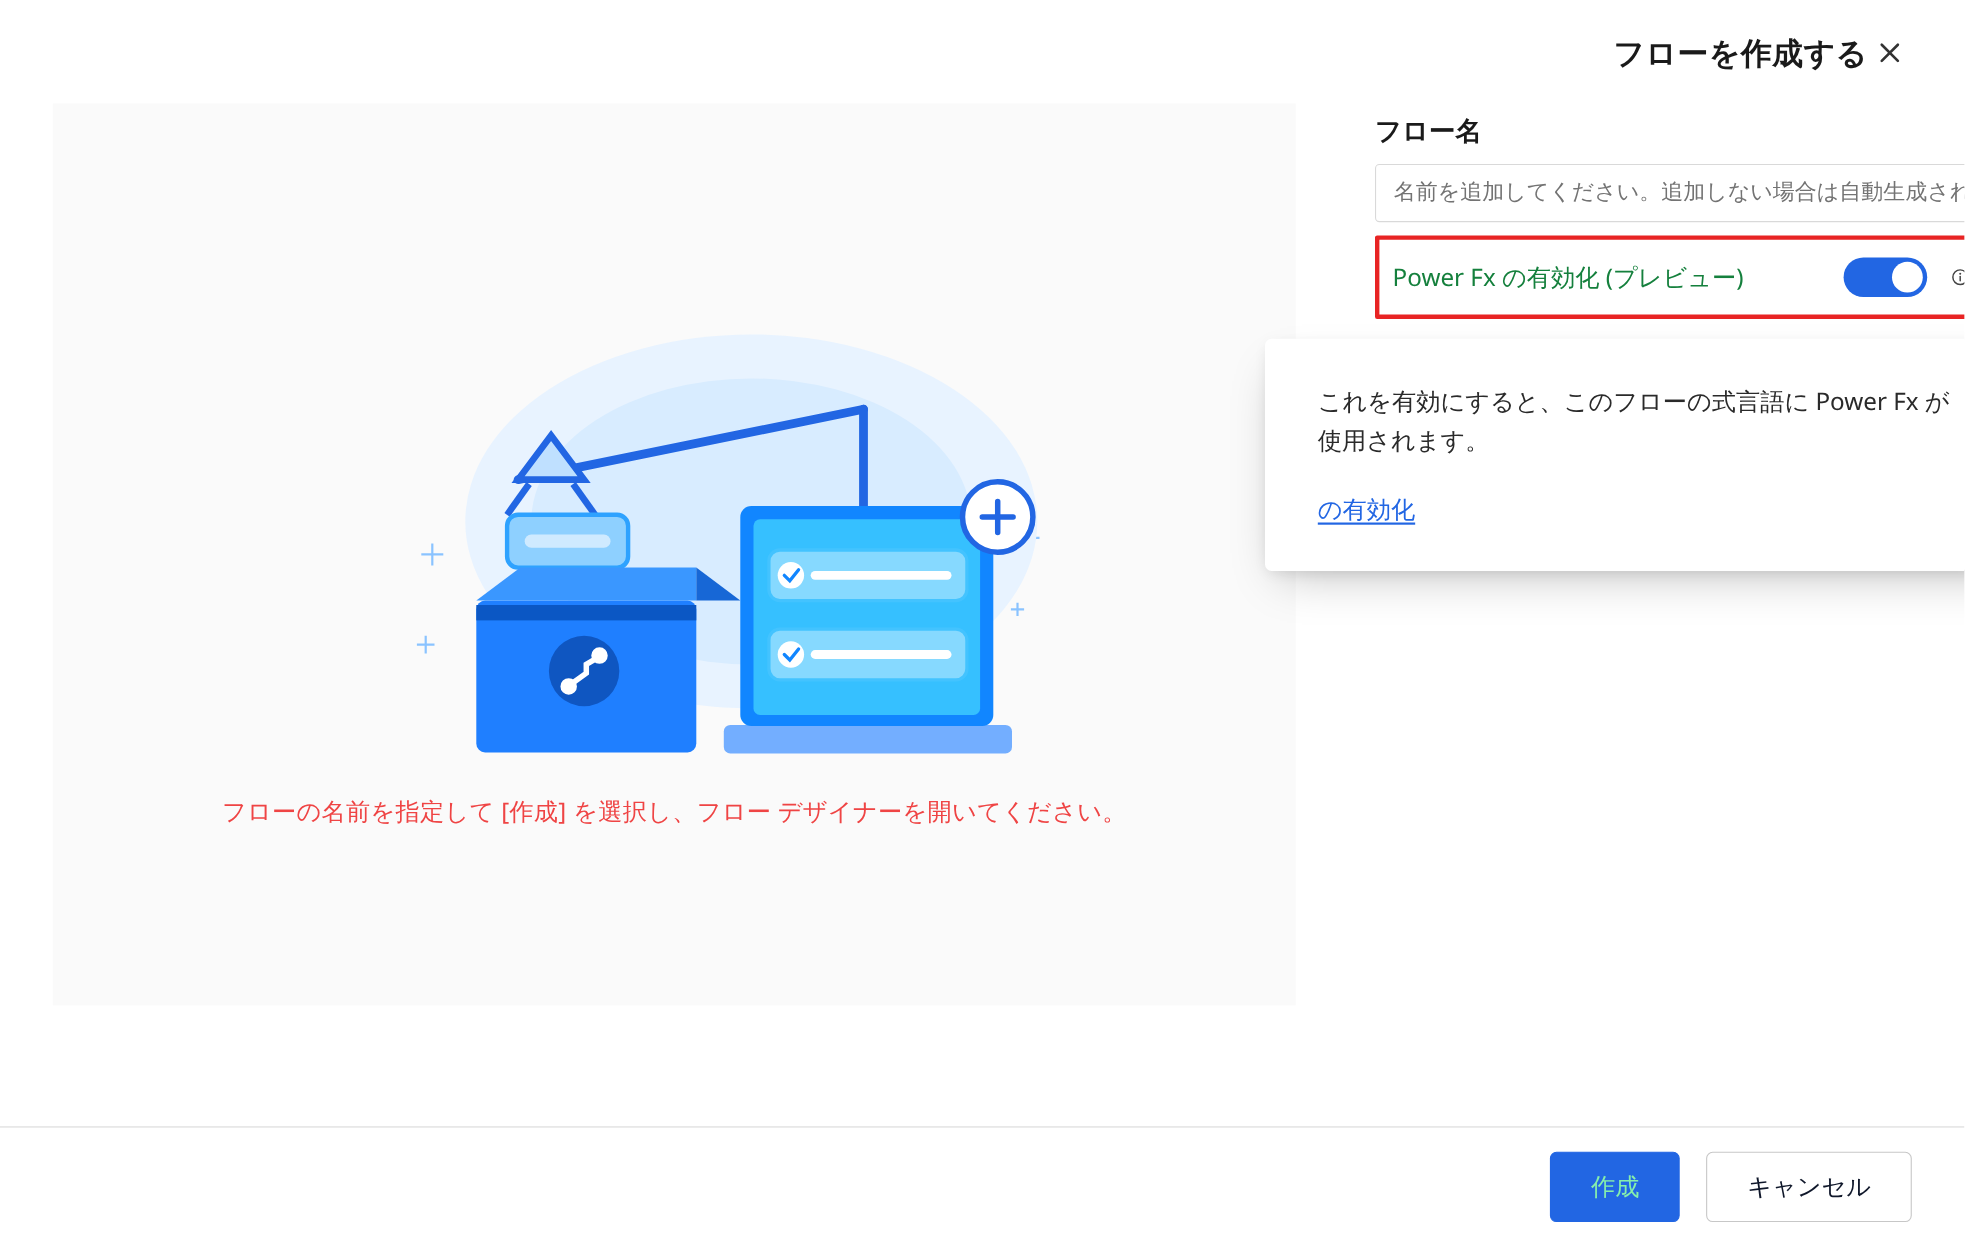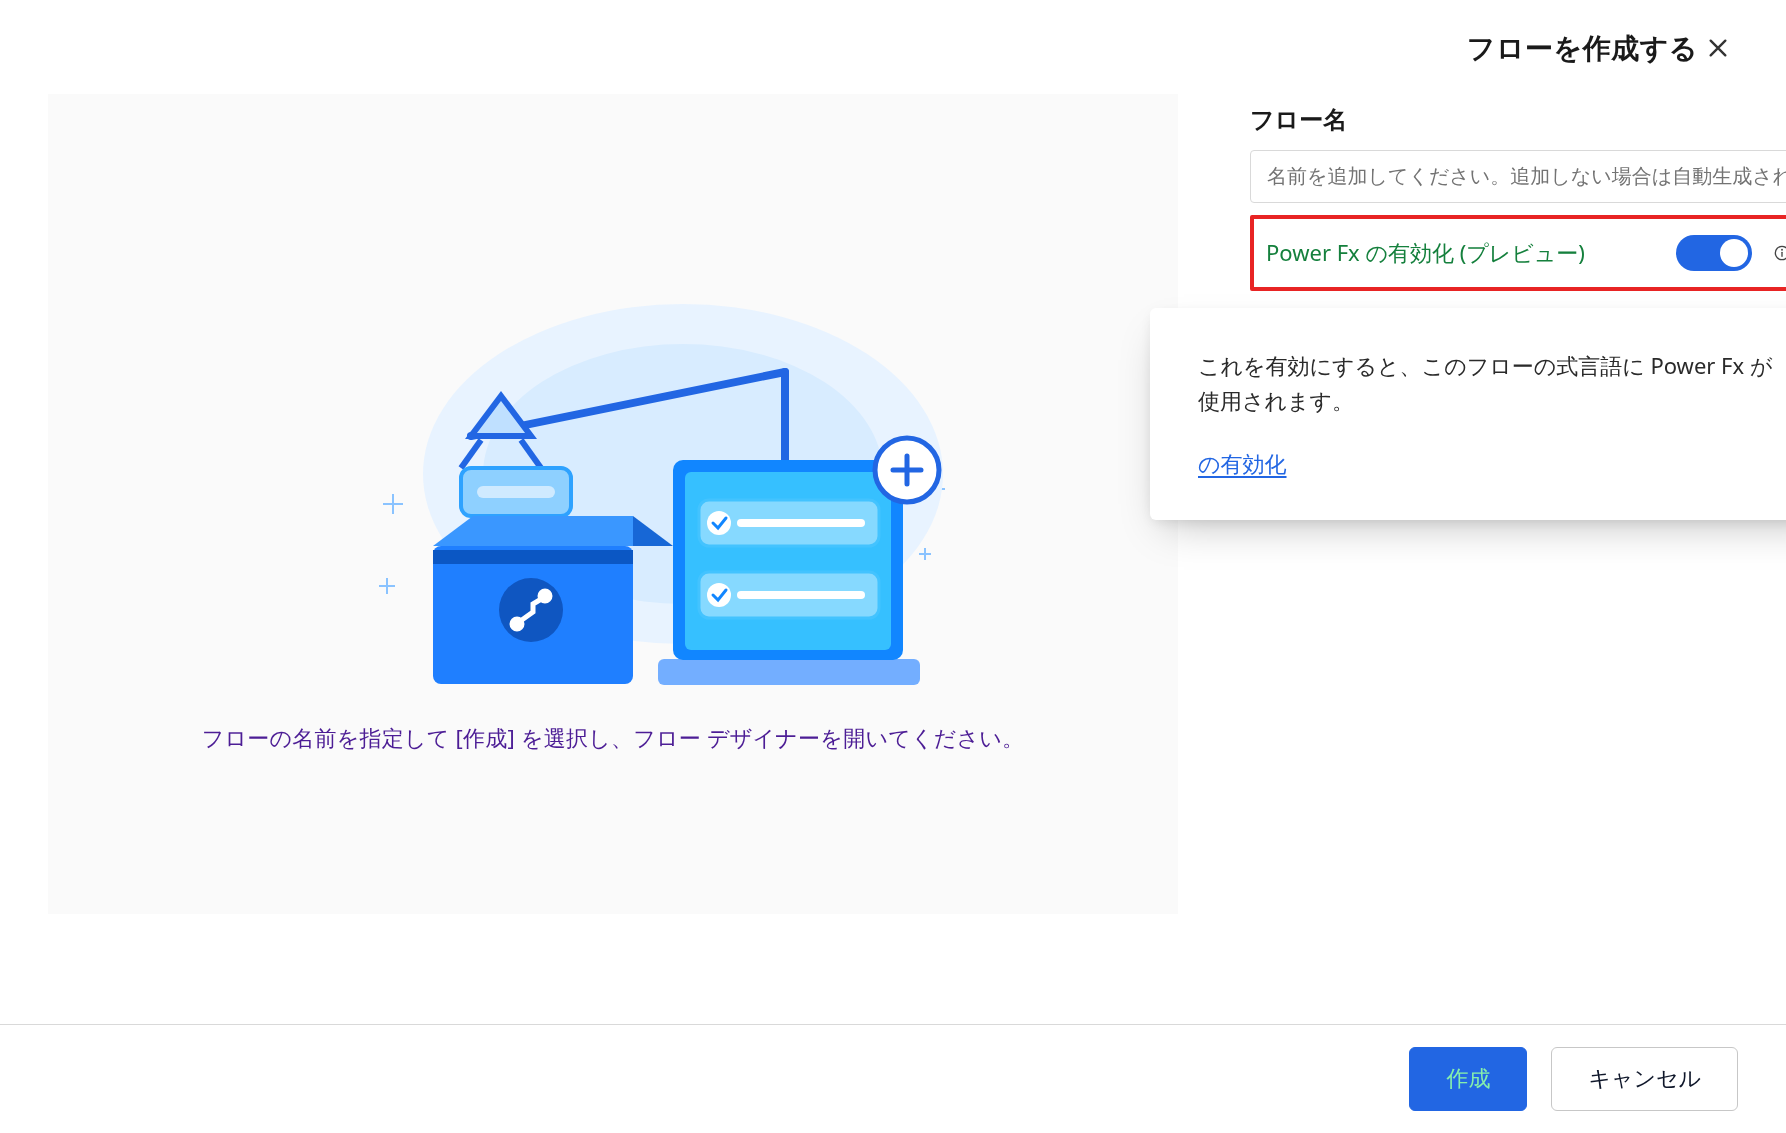--- a/index.html
+++ b/index.html
@@ -60,21 +60,21 @@
       border-radius: 0;
     }
 
     
     .illus-wrap { width:100%; height:600px; display:flex; align-items:flex-end; justify-content:center; }
     .illus-wrap svg { display:block; }
 
     .left-caption {
       text-align:center;
       font-size: 22px;
-      color:#4c1d95;
+      color:#ef4444;
       letter-spacing: 0.25px;
       margin-top: 28px;
     }
 
     .right-pane {
       flex: 0 0 560px;
       position: relative;
       padding-top: 8px;
     }
     .field-label { font-size: 24px; font-weight: 700; margin-bottom: 14px; }

